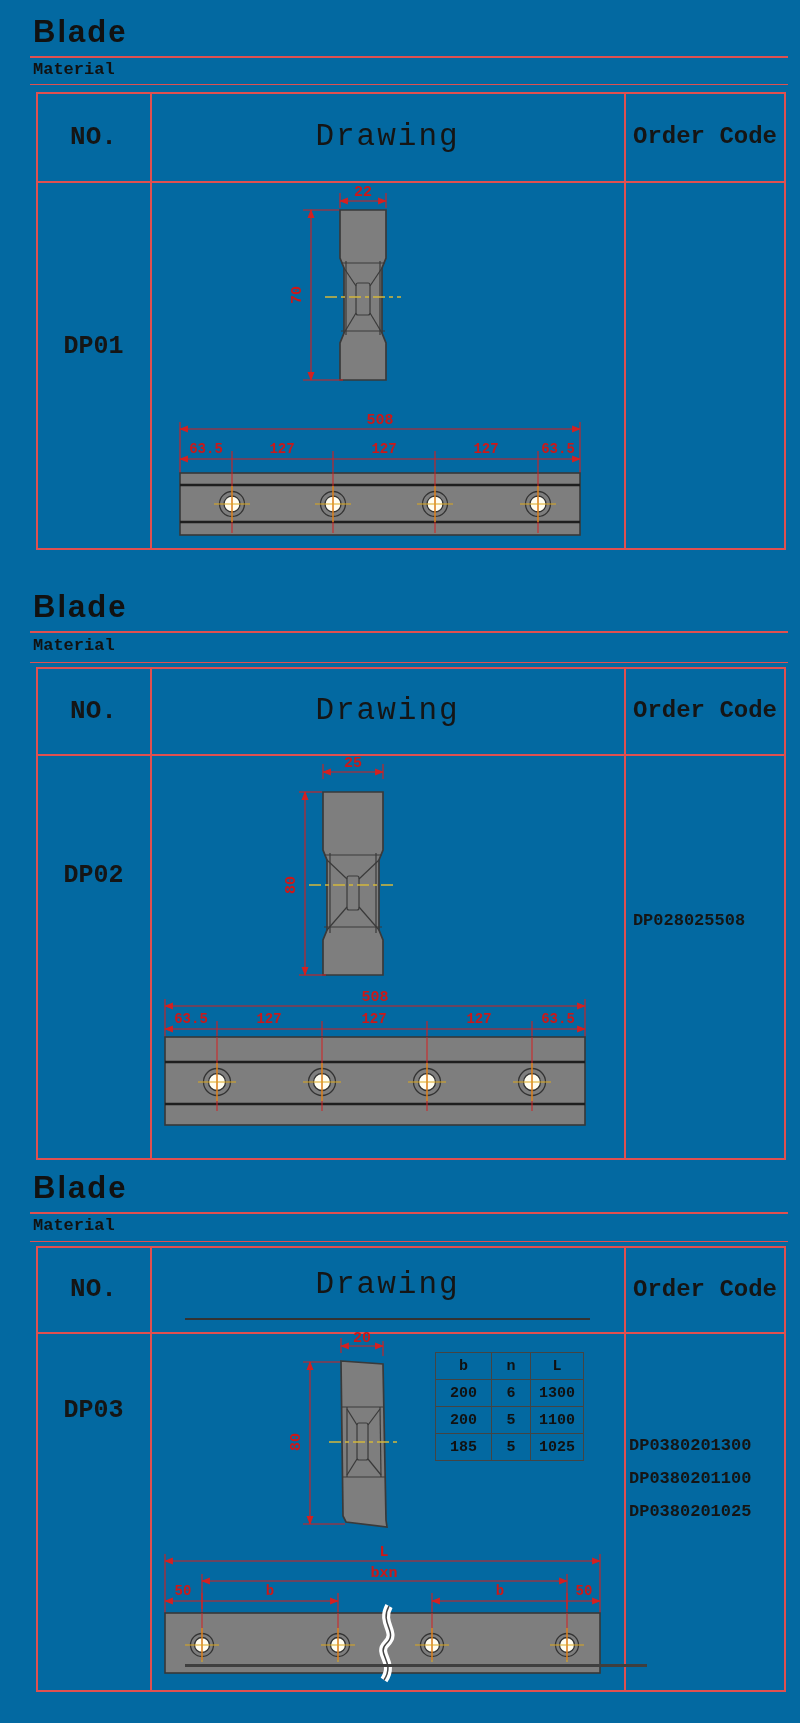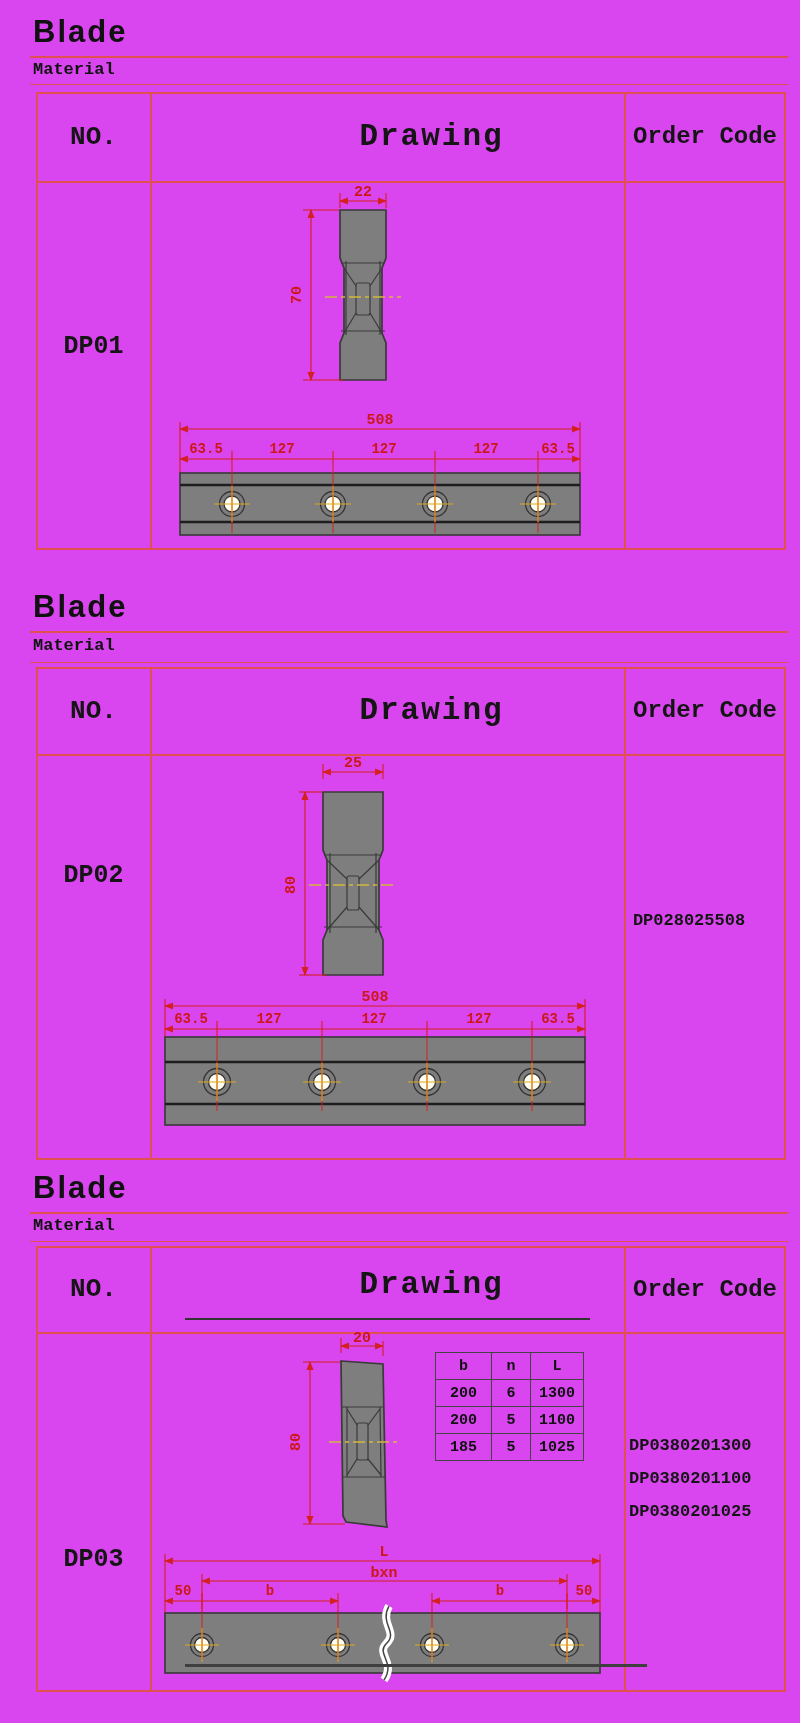--- a/index.html
+++ b/index.html
@@ -5,34 +5,34 @@
   :root{
     --red:#e05050;
     --dim:#d42020;
     --dimtext:#cc1818;
     --ink:#151515;
     --part:#7e7e7e;
     --partline:#3a3a3a;
     --cl:#d4b83c;
   }
   html,body{margin:0;padding:0;background:#ffffff;}
-  .page{position:relative;width:800px;height:1723px;background:#d946ef;overflow:hidden;
+  .page{position:relative;width:800px;height:1723px;background:#0369a1;overflow:hidden;
         font-family:"Liberation Mono",monospace;color:var(--ink);}
   .abs{position:absolute;}
   .blade-title{font-family:"Liberation Sans",sans-serif;font-weight:bold;font-size:31px;
                letter-spacing:2px;color:#111;}
   .material{font-weight:bold;font-size:17px;color:#111;}
   .rule-thick{position:absolute;left:30px;width:758px;height:0;border-top:2px solid var(--red);}
   .rule-thin{position:absolute;left:30px;width:758px;height:0;border-top:1px solid var(--red);}
   .frame{position:absolute;left:36px;width:750px;border:2px solid var(--red);box-sizing:border-box;}
   .vline{position:absolute;width:0;border-left:2px solid var(--red);}
   .hline{position:absolute;left:36px;width:750px;height:0;border-top:2px solid var(--red);}
   .cell{position:absolute;display:flex;align-items:center;justify-content:center;}
   .hdr-no{font-weight:bold;font-size:26px;}
-  .hdr-drawing{font-weight:bold;font-size:31px;letter-spacing:2px;padding-left:44px;}
+  .hdr-drawing{font-weight:normal;font-size:31px;letter-spacing:2px;}
   .hdr-code{font-weight:bold;font-size:24px;}
   .part-no{font-weight:bold;font-size:25px;}
   .order-code{font-weight:bold;font-size:17px;}
   .code-block{position:absolute;font-weight:bold;font-size:17px;line-height:33px;text-align:left;}
   .draw-underline{position:absolute;height:0;border-top:2px solid #333;}
   .edge-line{position:absolute;height:0;border-top:3px solid #3f3f3f;}
   svg text{font-family:"Liberation Mono",monospace;font-weight:bold;font-size:15px;fill:var(--dimtext);}
   svg text.seg{font-size:14px;}
   .spec-table{position:absolute;border-collapse:collapse;font-family:"Liberation Mono",monospace;
               font-weight:bold;font-size:15px;color:#111;}
@@ -268,21 +268,21 @@
   <div class="frame" style="top:1246px;height:446px;"></div>
   <div class="vline" style="left:150px;top:1246px;height:446px;"></div>
   <div class="vline" style="left:624px;top:1246px;height:446px;"></div>
   <div class="hline" style="top:1332px;"></div>
 
   <div class="cell hdr-no" style="left:36px;top:1246px;width:115px;height:86px;">NO.</div>
   <div class="cell hdr-drawing" style="left:150px;top:1246px;width:475px;height:76px;">Drawing</div>
   <div class="draw-underline" style="left:185px;top:1318px;width:405px;"></div>
   <div class="cell hdr-code" style="left:624px;top:1246px;width:162px;height:86px;">Order Code</div>
 
-  <div class="cell part-no" style="left:36px;top:1539px;width:115px;height:40px;">DP03</div>
+  <div class="cell part-no" style="left:36px;top:1390px;width:115px;height:40px;">DP03</div>
   <div class="code-block" style="left:629px;top:1429px;width:156px;">
     <div>DP0380201300</div>
     <div>DP0380201100</div>
     <div>DP0380201025</div>
   </div>
 
   <table class="spec-table" style="left:435px;top:1352px;">
     <tbody>
         <tr>
       <td style="width:55px;height:26px;">b</td>

